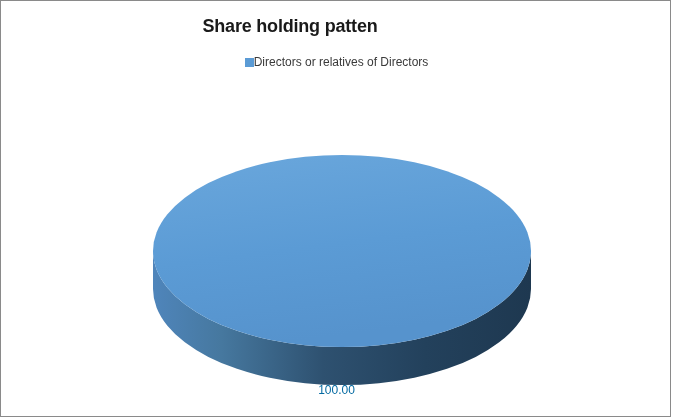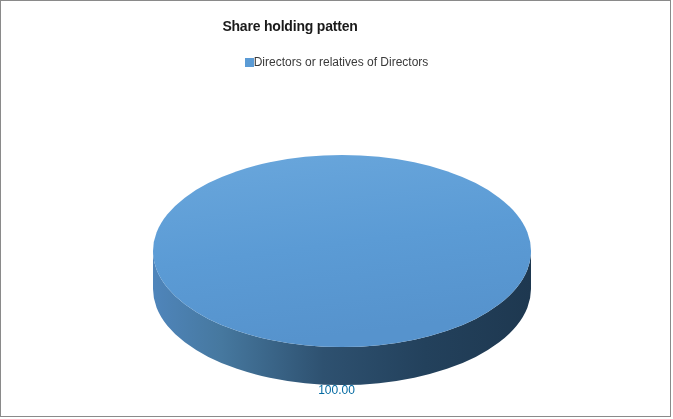--- a/index.html
+++ b/index.html
@@ -21,21 +21,21 @@
     border: 1px solid #8a8a8a;
     background: #ffffff;
     overflow: hidden;
   }
   #chart-title {
     position: absolute;
     left: 0;
     top: 13px;
     width: 578px;
     text-align: center;
-    font-size: 14px;
+    font-size: 18px;
     font-weight: bold;
     color: #1a1a1a;
     letter-spacing: -0.2px;
     line-height: 24px;
     white-space: nowrap;
   }
   #chart-legend {
     position: absolute;
     left: 0;
     top: 54px;

